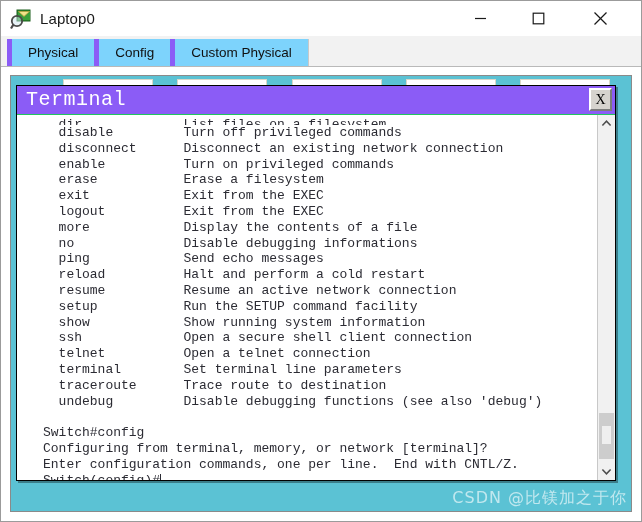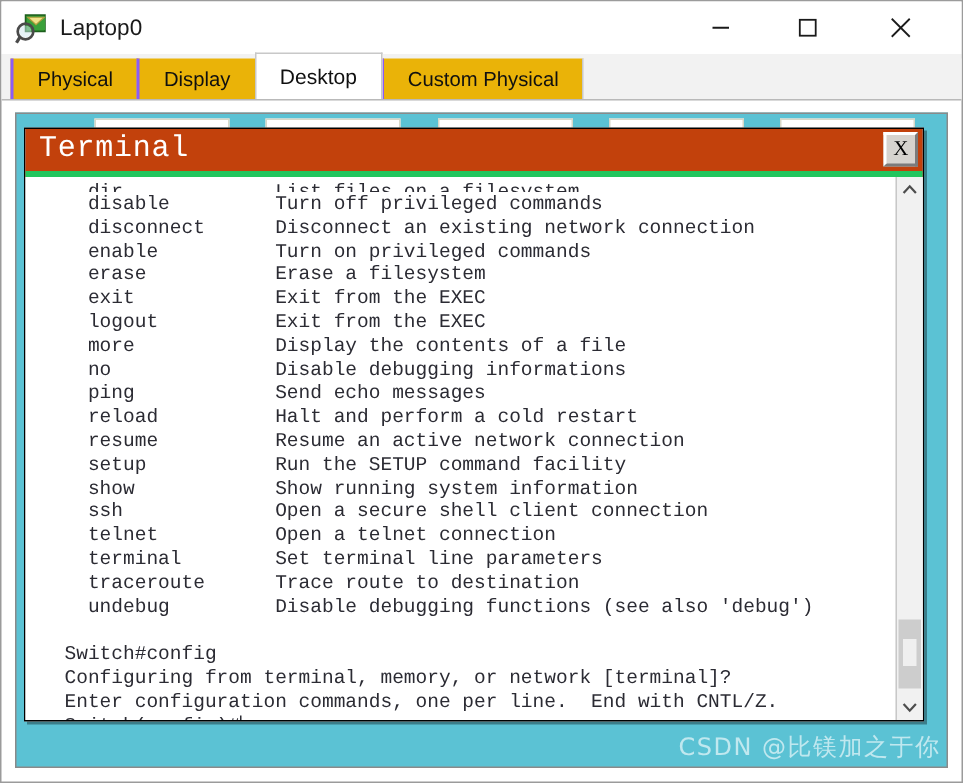--- a/index.html
+++ b/index.html
@@ -75,22 +75,22 @@
     padding-left: 6px;
     box-sizing: border-box;
     position: relative;
   }
   .tab {
     height: 27px;
     line-height: 27px;
     padding: 0 16px;
     font-size: 13.5px;
     color: #101010;
-    background: #eab308;
-    border-left: 2px solid #8b5cf6;
+    background: #7dd3fc;
+    border-left: 5px solid #8b5cf6;
     border-right: 1px solid #c8c8c8;
     box-sizing: border-box;
     margin-right: -1px;
     white-space: nowrap;
   }
   .tab.active {
     background: #ffffff;
     height: 31px;
     line-height: 30px;
     border-top: 1px solid #c8c8c8;
@@ -140,25 +140,25 @@
     background: #ffffff;
     border: 1px solid #000000;
     box-sizing: border-box;
     display: flex;
     flex-direction: column;
     box-shadow: 2px 2px 0 rgba(0,0,0,.35);
   }
   #terminal-titlebar {
     flex: 0 0 28px;
     height: 28px;
-    background: #c2410c;
-    display: flex;
-    align-items: center;
-    position: relative;
-    border-bottom: 4px solid #22c55e;
+    background: #8b5cf6;
+    display: flex;
+    align-items: center;
+    position: relative;
+    border-bottom: 1px solid #22c55e;
   }
   #terminal-title {
     color: #ffffff;
     font-family: "Liberation Mono", monospace;
     font-size: 20px;
     margin-left: 9px;
     letter-spacing: .5px;
     line-height: 20px;
   }
   #terminal-close {
@@ -296,22 +296,21 @@
     <div class="wc-btn" id="wc-close">
       <svg class="wc-glyph" width="15" height="15" viewBox="0 0 15 15">
         <line x1="1.5" y1="1.5" x2="13.5" y2="13.5" stroke="#1a1a1a" stroke-width="1.2"></line>
         <line x1="13.5" y1="1.5" x2="1.5" y2="13.5" stroke="#1a1a1a" stroke-width="1.2"></line>
       </svg>
     </div>
   </div>
 
   <div id="tabstrip">
     <div class="tab">Physical</div>
-    <div class="tab">Display</div>
-    <div class="tab active">Desktop</div>
+    <div class="tab">Config</div>
     <div class="tab">Custom Physical</div>
     <div id="tabstrip-filler"></div>
   </div>
 
   <div id="desktop-pane">
 
     <div class="desk-tile" style="left:52px;  width:88px;"></div>
     <div class="desk-tile" style="left:166px; width:88px;"></div>
     <div class="desk-tile" style="left:281px; width:88px;"></div>
     <div class="desk-tile" style="left:395px; width:88px;">

